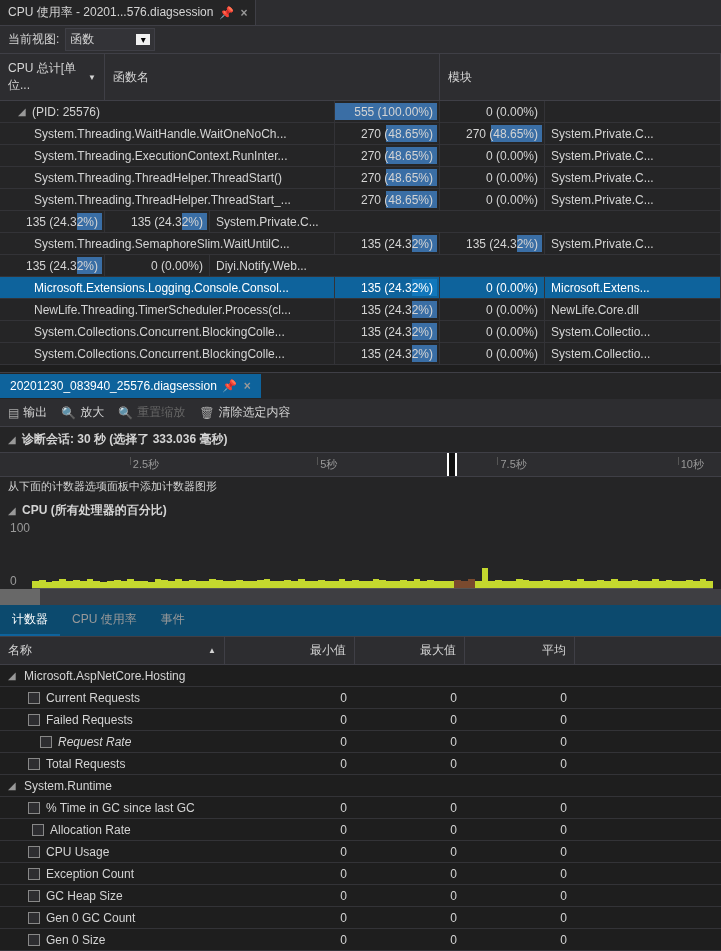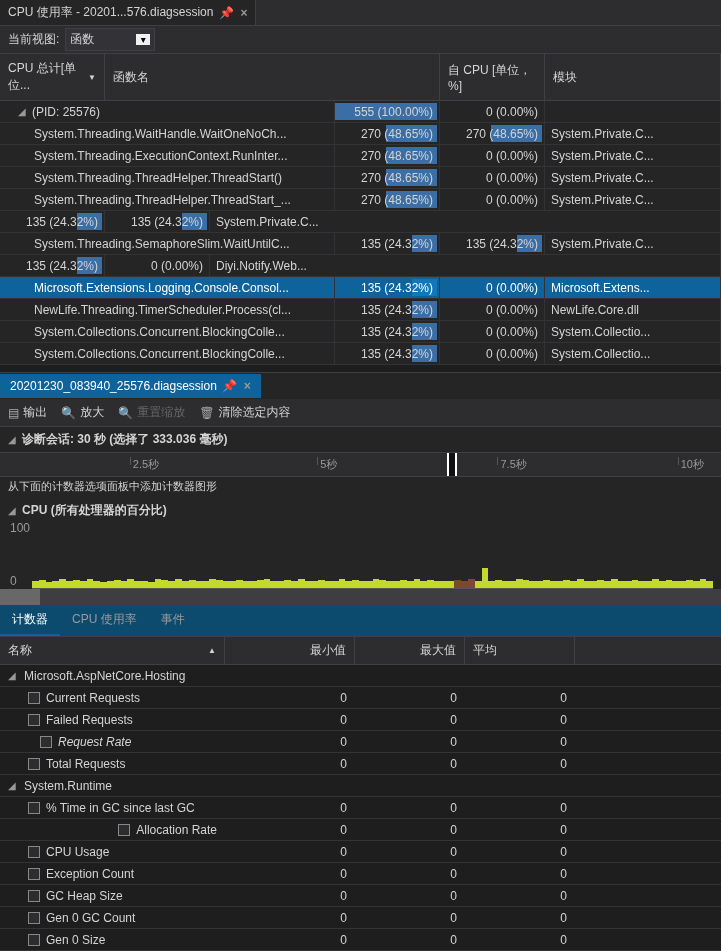--- a/index.html
+++ b/index.html
@@ -54,21 +54,21 @@
 .scrollbar-thin { height: 16px; background: #3e3e42; position: relative; }
 .scroll-thumb { position: absolute; left: 0; width: 40px; height: 100%; background: #686868; }
 .lower-tabs { background: #0c4a6e; display: flex; border-bottom: 1px solid #3f3f46; }
 .lower-tab { padding: 6px 12px; color: #999; }
 .lower-tab.active { border-bottom: 2px solid #0e639c; color: #fff; }
 .counter-head { display: flex; background: #2d2d30; border-bottom: 1px solid #3f3f46; }
 .ch { padding: 5px 8px; border-right: 1px solid #3f3f46; }
 .ch-name { width: 225px; display: flex; gap: 4px; align-items: center; }
 .ch-min { width: 130px; text-align: right; }
 .ch-max { width: 110px; text-align: right; }
-.ch-avg { width: 110px; }
+.ch-avg { width: 110px; text-align: right; }
 .crow { display: flex; border-bottom: 1px solid #333337; height: 22px; align-items: center; }
 .cd-name { width: 225px; padding: 3px 8px; display: flex; align-items: center; gap: 6px; }
 .cd-min { width: 130px; text-align: right; padding: 3px 8px; }
 .cd-max { width: 110px; text-align: right; padding: 3px 8px; }
 .cd-avg { width: 110px; text-align: right; padding: 3px 8px; }
 .checkbox { width: 12px; height: 12px; border: 1px solid #888; display: inline-block; background: #2d2d30; }
 .group-row { font-weight: normal; }
 .counter-body { overflow: hidden; }
 .sort-arrow { font-size: 8px; }
 </style>
@@ -93,23 +93,20 @@
 
 <div class="top-table">
   <div class="thead">
     <div class="th th-cpu">
         <span>CPU 总计[单位...</span>
         <span class="dd-arrow">▼</span>
       </div>
     <div class="th th-name">
         <span>函数名</span>
       </div>
-    <div class="th th-self">
-        <span>自 CPU [单位，%]</span>
-      </div>
     <div class="th th-mod">
         <span>模块</span>
       </div>
   </div>
   <div id="func-rows">
       <div class="trow">
         <div class="td td-name indent-1">
           <span class="expand-toggle">◢</span>
           <span> (PID: 25576)</span>
         </div>
@@ -504,21 +501,21 @@
       <div class="crow">
         <div class="cd-name" style="padding-left: 28px;">
           <span class="checkbox"></span>
           <span>% Time in GC since last GC</span>
         </div>
         <div class="cd-min">0</div>
         <div class="cd-max">0</div>
         <div class="cd-avg">0</div>
       </div>
       <div class="crow">
-        <div class="cd-name" style="padding-left: 32px; justify-content: flex-end;">
+        <div class="cd-name" style="padding-left: 32px;">
           <span class="checkbox"></span>
           <span>Allocation Rate</span>
         </div>
         <div class="cd-min">0</div>
         <div class="cd-max">0</div>
         <div class="cd-avg">0</div>
       </div>
       <div class="crow">
         <div class="cd-name" style="padding-left: 28px;">
           <span class="checkbox"></span>

